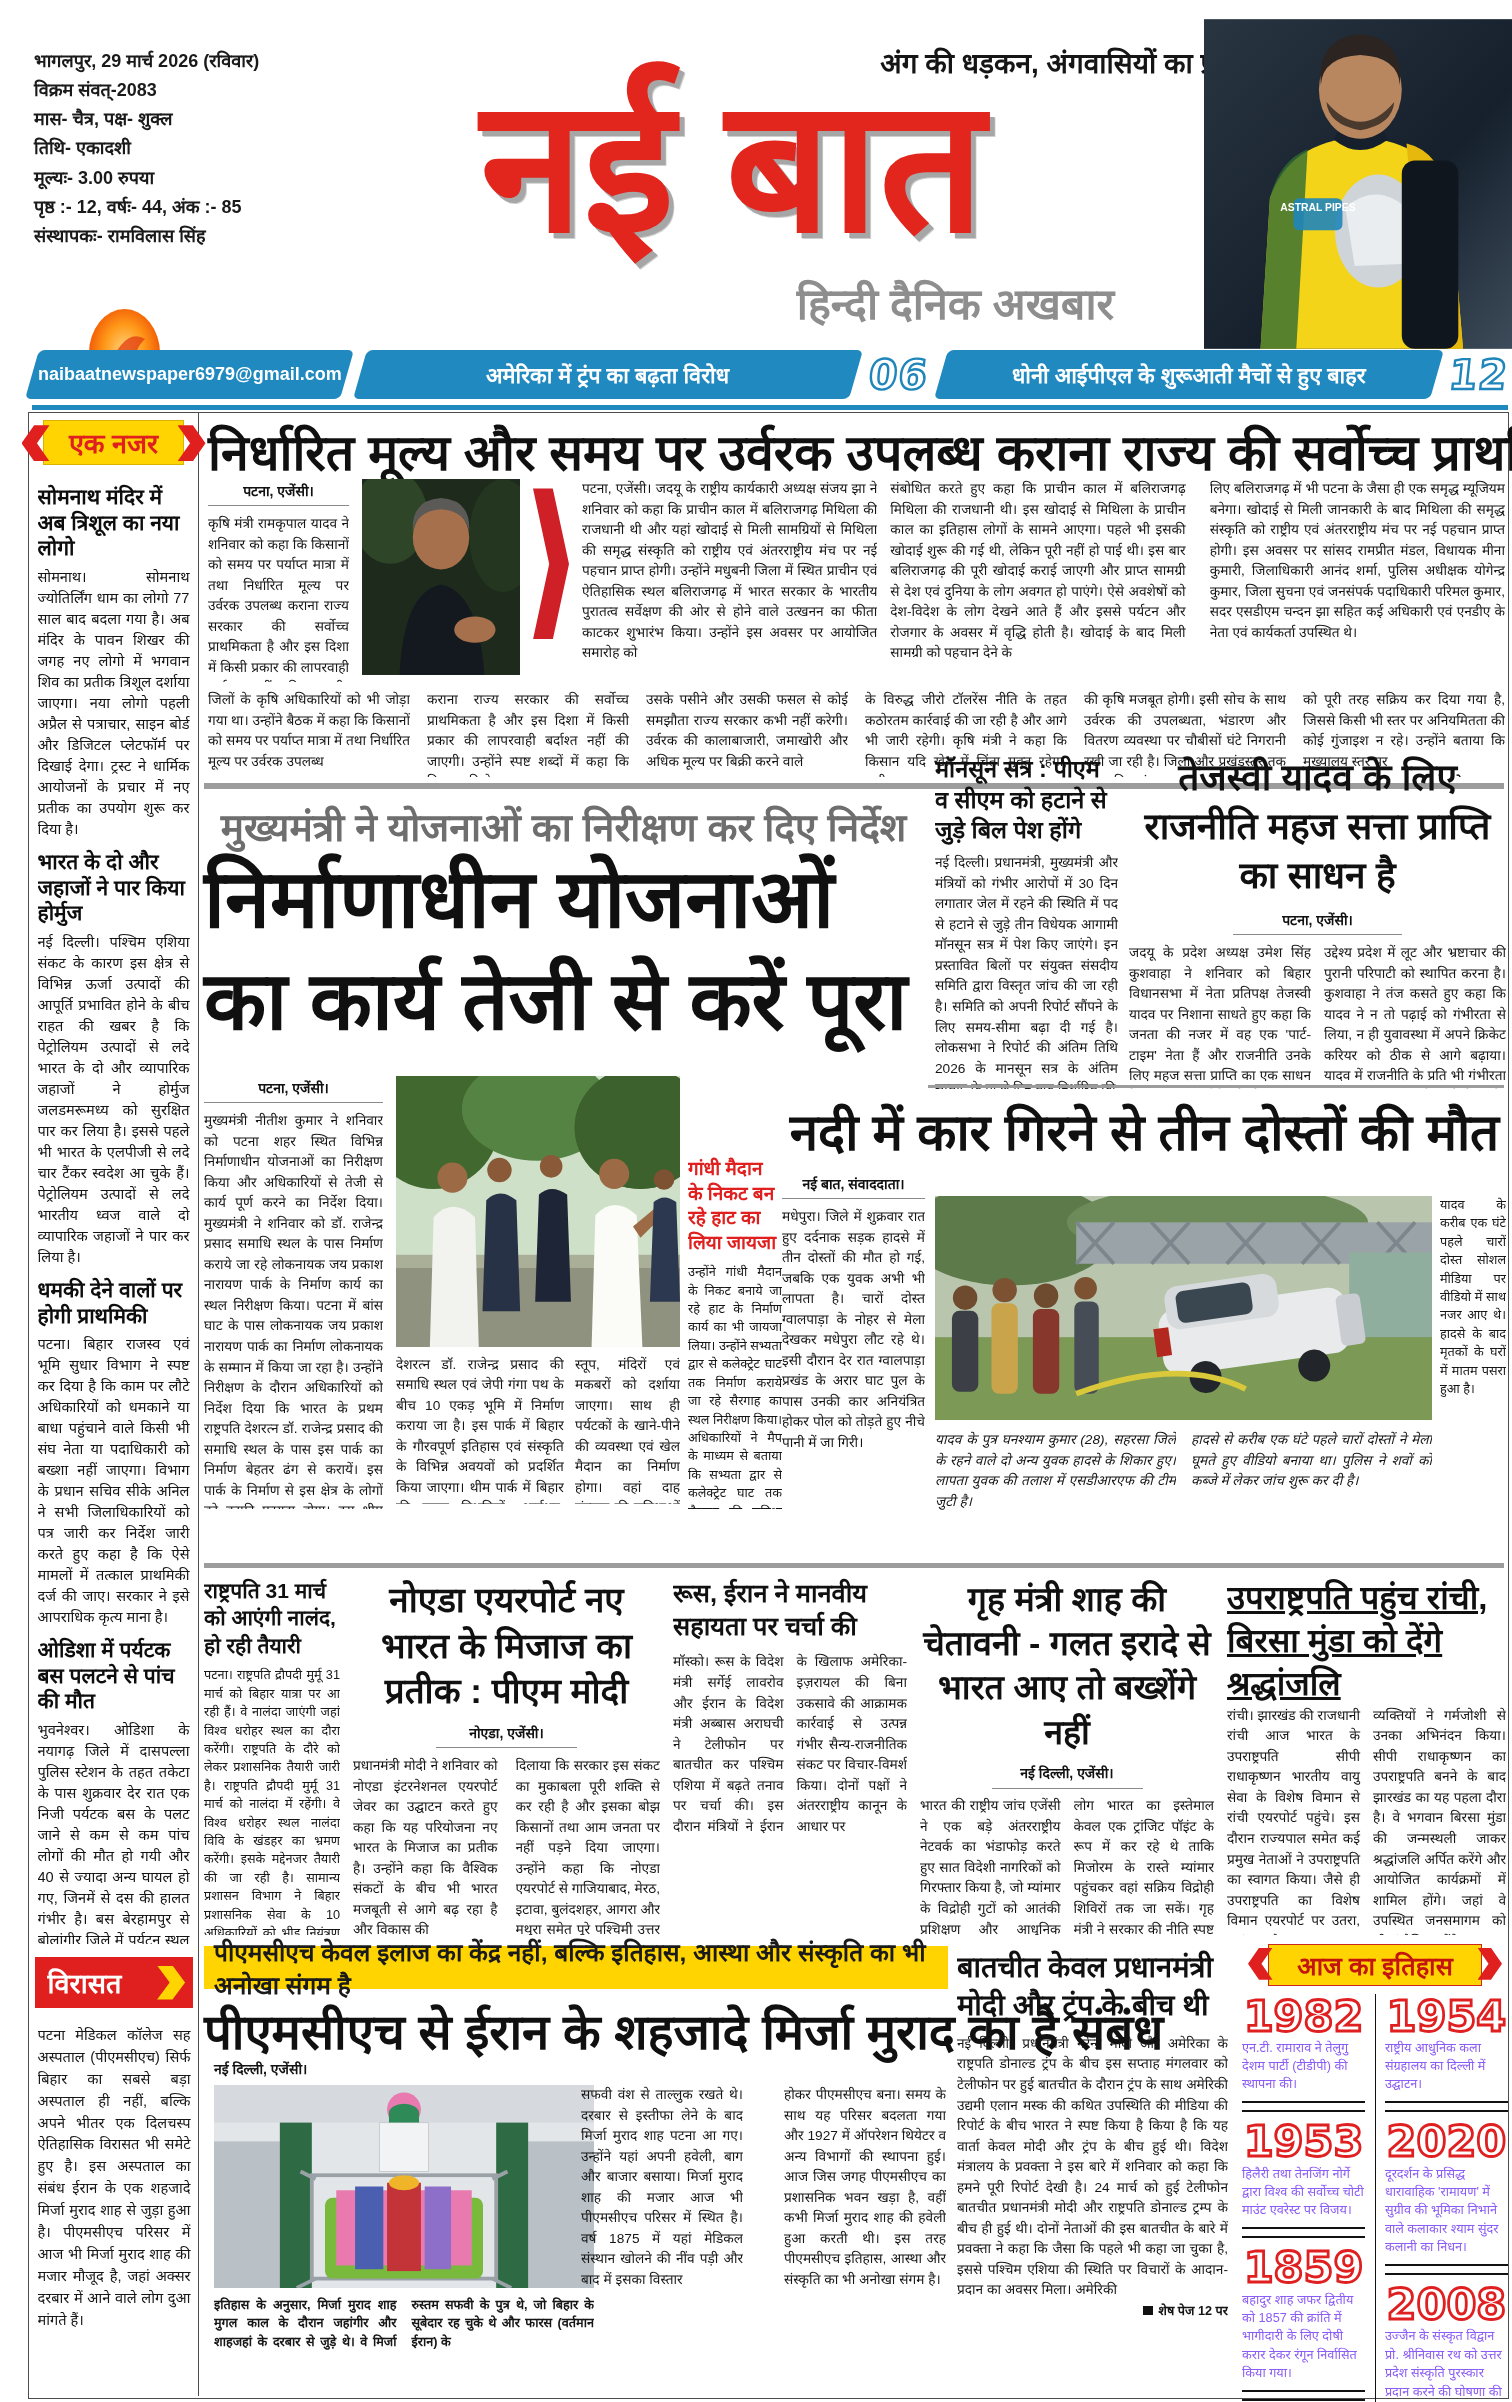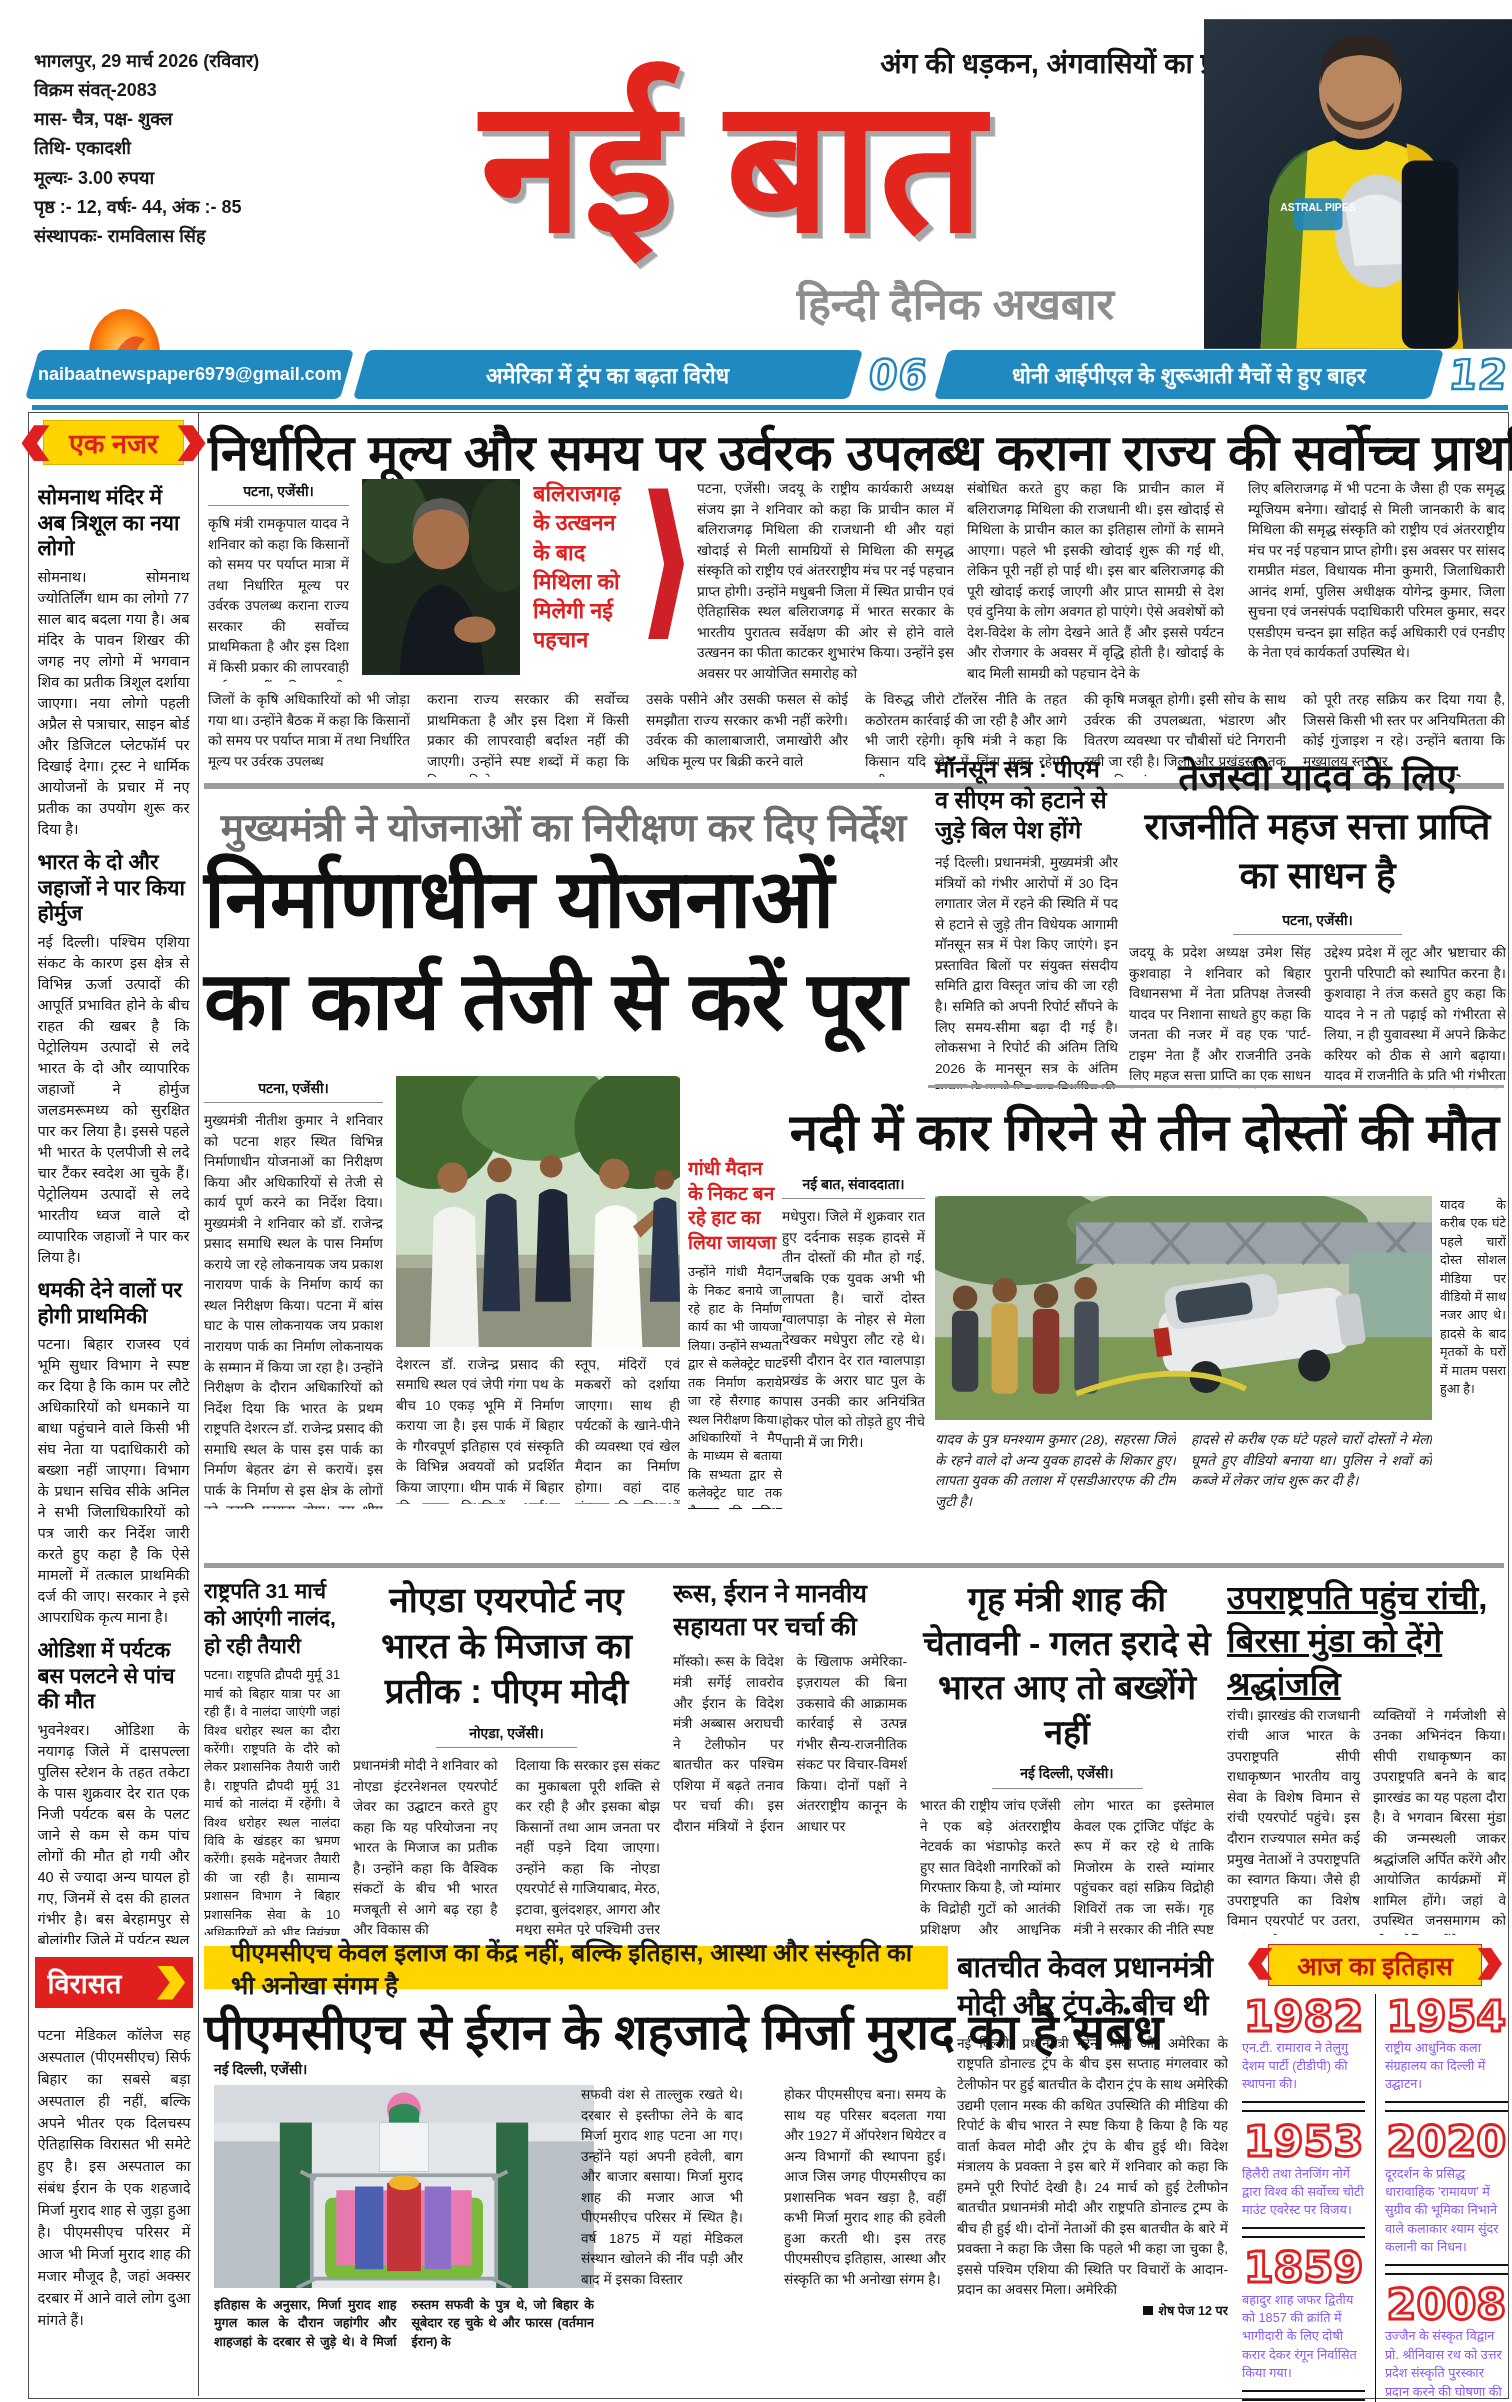--- a/index.html
+++ b/index.html
@@ -42,21 +42,21 @@
   .brief h3{font-size:21px;line-height:1.22;font-weight:800;color:#0d0d0d;margin:9.4px 0 5.6px;}
   .brief p{font-size:14.6px;line-height:1.44;}
   
   .pullq{color:#e01f1f;font-weight:800;font-size:21.7px;line-height:1.35;}
   .bigchev{background:#cf2027;clip-path:polygon(0 0,55% 0,100% 50%,55% 100%,0 100%,45% 50%);}
   .rule{background:#9c9c9c;}
   .kicker{font-weight:800;color:#6e6e6e;text-align:center;}
   .photo{background:#444;}
   .redcol-t{color:#e01f1f;font-weight:800;font-size:19px;line-height:1.3;margin-bottom:7.5px;}
   
-  .ybar{background:#ffd400;display:flex;align-items:center;padding:0 27px;box-sizing:border-box;}
+  .ybar{background:#ffd400;display:flex;align-items:center;padding:0 10px;box-sizing:border-box;}
   .ybar span{font-size:24.5px;font-weight:800;color:#1a1a1a;}
   .heri{background:#e01f1f;display:flex;align-items:center;justify-content:space-between;
         padding:0 7.5px 0 13px;box-sizing:border-box;}
   .heri span{color:#fff;font-size:27px;font-weight:800;}
   .ychev{background:#ffd400;width:28px;height:34px;clip-path:polygon(0 0,55% 0,100% 50%,55% 100%,0 100%,45% 50%);}
   
   .hist-banner{position:relative;height:40px;background:#ffd400;border:0.9px solid #c9291f;
                display:flex;align-items:center;justify-content:center;margin:0 26px 7.5px;}
   .hist-banner span{color:#c4150c;font-size:25.4px;font-weight:800;}
   .hyear{font-size:43px;font-weight:800;color:#fff;-webkit-text-stroke:2.8px #e02020;
@@ -184,21 +184,20 @@
         <svg width="158" height="196" viewBox="0 0 168 208">
           <rect width="168" height="208" fill="#1d2a1c"></rect>
           <ellipse cx="30" cy="40" rx="40" ry="50" fill="#2e4527"></ellipse>
           <ellipse cx="150" cy="60" rx="36" ry="60" fill="#24361f"></ellipse>
           <ellipse cx="84" cy="62" rx="30" ry="34" fill="#a5704b"></ellipse>
           <path d="M54 56 Q52 22 84 20 Q116 22 114 56 Q110 34 84 32 Q58 34 54 56Z" fill="#5c5a56"></path>
           <path d="M40 208 Q44 120 84 112 Q124 120 130 208 Z" fill="#14181f"></path>
           <ellipse cx="120" cy="160" rx="22" ry="14" fill="#a5704b"></ellipse>
         </svg>
       </div>
-      <div style="width:102px;" class="pullq ov">बलिराजगढ़ के उत्खनन के बाद मिथिला को मिलेगी नई पहचान</div>
       <div class="bigchev" style="width:36px;height:151px;margin-top:9.4px;"></div>
       <div style="flex:1;" class="ov">
           <p class="bd j">पटना, एजेंसी। जदयू के राष्ट्रीय कार्यकारी अध्यक्ष संजय झा ने शनिवार को कहा कि प्राचीन काल में बलिराजगढ़ मिथिला की राजधानी थी और यहां खोदाई से मिली सामग्रियों से मिथिला की समृद्ध संस्कृति को राष्ट्रीय एवं अंतरराष्ट्रीय मंच पर नई पहचान प्राप्त होगी। उन्होंने मधुबनी जिला में स्थित प्राचीन एवं ऐतिहासिक स्थल बलिराजगढ़ में भारत सरकार के भारतीय पुरातत्व सर्वेक्षण की ओर से होने वाले उत्खनन का फीता काटकर शुभारंभ किया। उन्होंने इस अवसर पर आयोजित समारोह को</p>
         </div>
       <div style="flex:1;" class="ov">
           <p class="bd j">संबोधित करते हुए कहा कि प्राचीन काल में बलिराजगढ़ मिथिला की राजधानी थी। इस खोदाई से मिथिला के प्राचीन काल का इतिहास लोगों के सामने आएगा। पहले भी इसकी खोदाई शुरू की गई थी, लेकिन पूरी नहीं हो पाई थी। इस बार बलिराजगढ़ की पूरी खोदाई कराई जाएगी और प्राप्त सामग्री से देश एवं दुनिया के लोग अवगत हो पाएंगे। ऐसे अवशेषों को देश-विदेश के लोग देखने आते हैं और इससे पर्यटन और रोजगार के अवसर में वृद्धि होती है। खोदाई के बाद मिली सामग्री को पहचान देने के</p>
         </div>
       <div style="flex:1;margin-left:11px;" class="ov">
           <p class="bd j">लिए बलिराजगढ़ में भी पटना के जैसा ही एक समृद्ध म्यूजियम बनेगा। खोदाई से मिली जानकारी के बाद मिथिला की समृद्ध संस्कृति को राष्ट्रीय एवं अंतरराष्ट्रीय मंच पर नई पहचान प्राप्त होगी। इस अवसर पर सांसद रामप्रीत मंडल, विधायक मीना कुमारी, जिलाधिकारी आनंद शर्मा, पुलिस अधीक्षक योगेन्द्र कुमार, जिला सुचना एवं जनसंपर्क पदाधिकारी परिमल कुमार, सदर एसडीएम चन्दन झा सहित कई अधिकारी एवं एनडीए के नेता एवं कार्यकर्ता उपस्थित थे।</p>
         </div>

